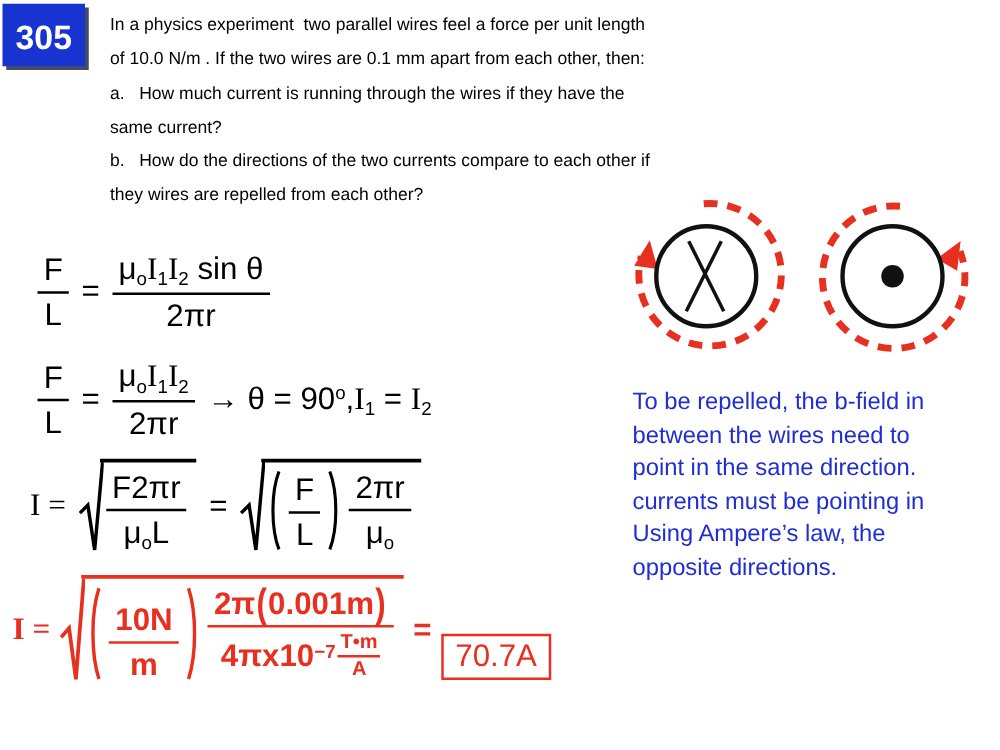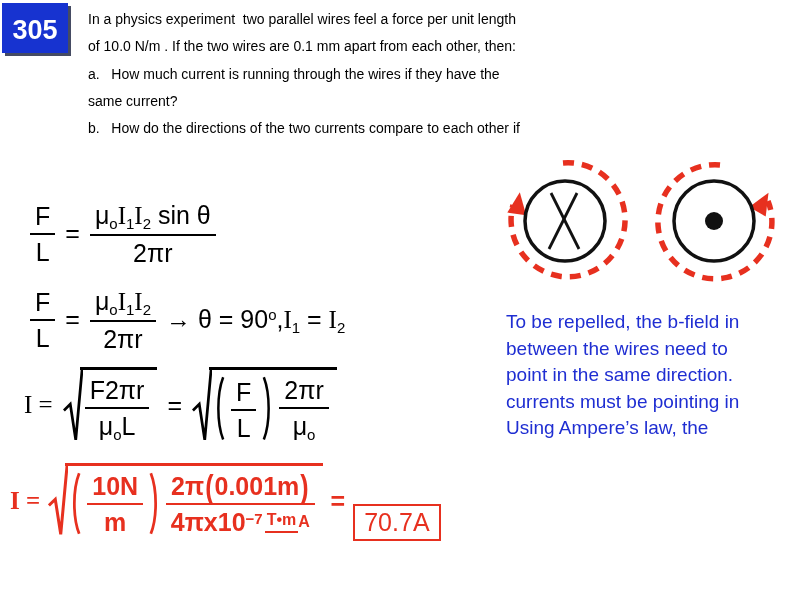--- a/index.html
+++ b/index.html
@@ -56,41 +56,42 @@
 
   .sqrt { display:flex; align-items:stretch; }
   .rad { width:20px; flex:0 0 20px; height:auto; }
   .sqc {
     border-top:3px solid currentColor; margin-left:-3px;
     display:flex; align-items:flex-end; column-gap:6px;
     padding:5px 8px 2px 5px;
   }
   .par { width:11px; flex:0 0 11px; align-self:stretch; height:auto; }
 
-  .unitfrac { display:inline-flex; flex-direction:row; align-items:center; font-size:0.64em; line-height:1.15; margin-left:2px; }
+  .unitfrac { display:inline-flex; flex-direction:column; align-items:center; font-size:0.64em; line-height:1.15; margin-left:2px; }
   .ufn { border-bottom:2px solid currentColor; padding:0 2px 1px; }
   .ufd { padding-top:1px; }
 
   .ansbox { border:2.5px solid currentColor; padding:2px 9px 3px; font-weight:normal;margin-top:44px; }
 
   .diagrams { position:absolute; left:488px; top:158px; }
 </style>
 </head>
 <body>
 
 <div class="slide">
 
   <div class="badge">305</div>
 
   <div class="problem">
     <div>In a physics experiment  two parallel wires feel a force per unit length</div>
     <div>of 10.0 N/m . If the two wires are 0.1 mm apart from each other, then:</div>
     <div>a.   How much current is running through the wires if they have the</div>
     <div>same current?</div>
     <div>b.   How do the directions of the two currents compare to each other if</div>
+    <div>they wires are repelled from each other?</div>
   </div>
 
   <svg class="diagrams" width="312" height="142" viewBox="0 0 312 142">
     <g>
       <path d="M75 5 A57 57 0 1 1 25 47" fill="none" style="stroke:var(--red,#e7301f)" stroke-width="5.5" stroke-dasharray="11 8"></path>
       <path d="M0 -13 L9.5 9 L-9.5 9 Z" style="fill:var(--red,#e7301f)" transform="translate(30,47) rotate(8)"></path>
       <circle cx="77" cy="63" r="40" fill="#ffffff" stroke="#111" stroke-width="3.5"></circle>
       <g stroke="#111" stroke-width="2.8">
         <line x1="63" y1="35" x2="91" y2="91"></line>
         <line x1="89" y1="35" x2="61" y2="91"></line>
@@ -103,20 +104,21 @@
       <circle cx="226" cy="63" r="9" fill="#111"></circle>
     </g>
   </svg>
 
   <div class="note">
     <div>To be repelled, the b-field in</div>
     <div>between the wires need to</div>
     <div>point in the same direction.</div>
     <div>currents must be pointing in</div>
     <div>Using Ampere’s law, the</div>
+    <div>opposite directions.</div>
   </div>
 
   <div class="formula" id="f1">
     <div class="frac">
       <div class="fnum">F</div>
       <div class="fden">L</div>
     </div>
     <span class="eq">=</span>
     <div class="frac">
       <div class="fnum">μ<span class="sub">o</span><span class="vser">I</span><span class="sub">1</span><span class="vser">I</span><span class="sub">2</span> sin θ</div>

